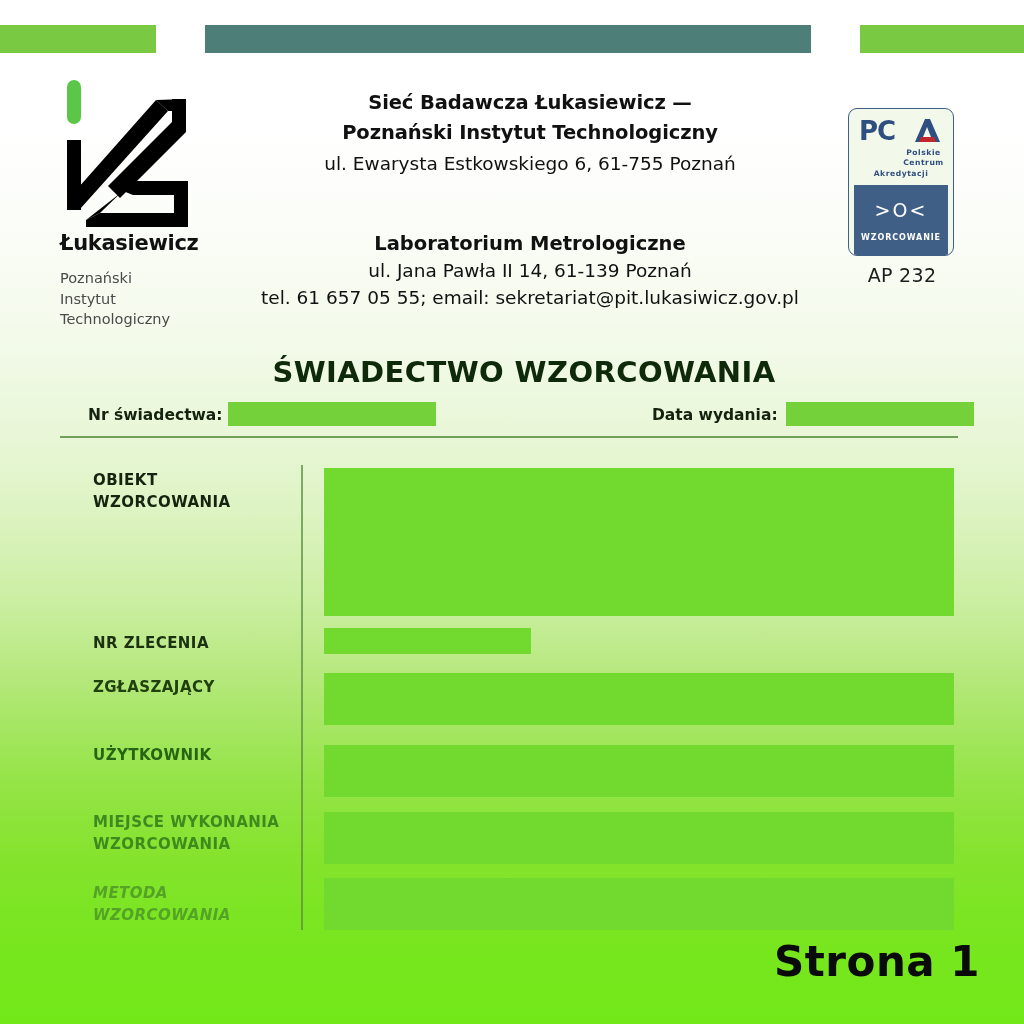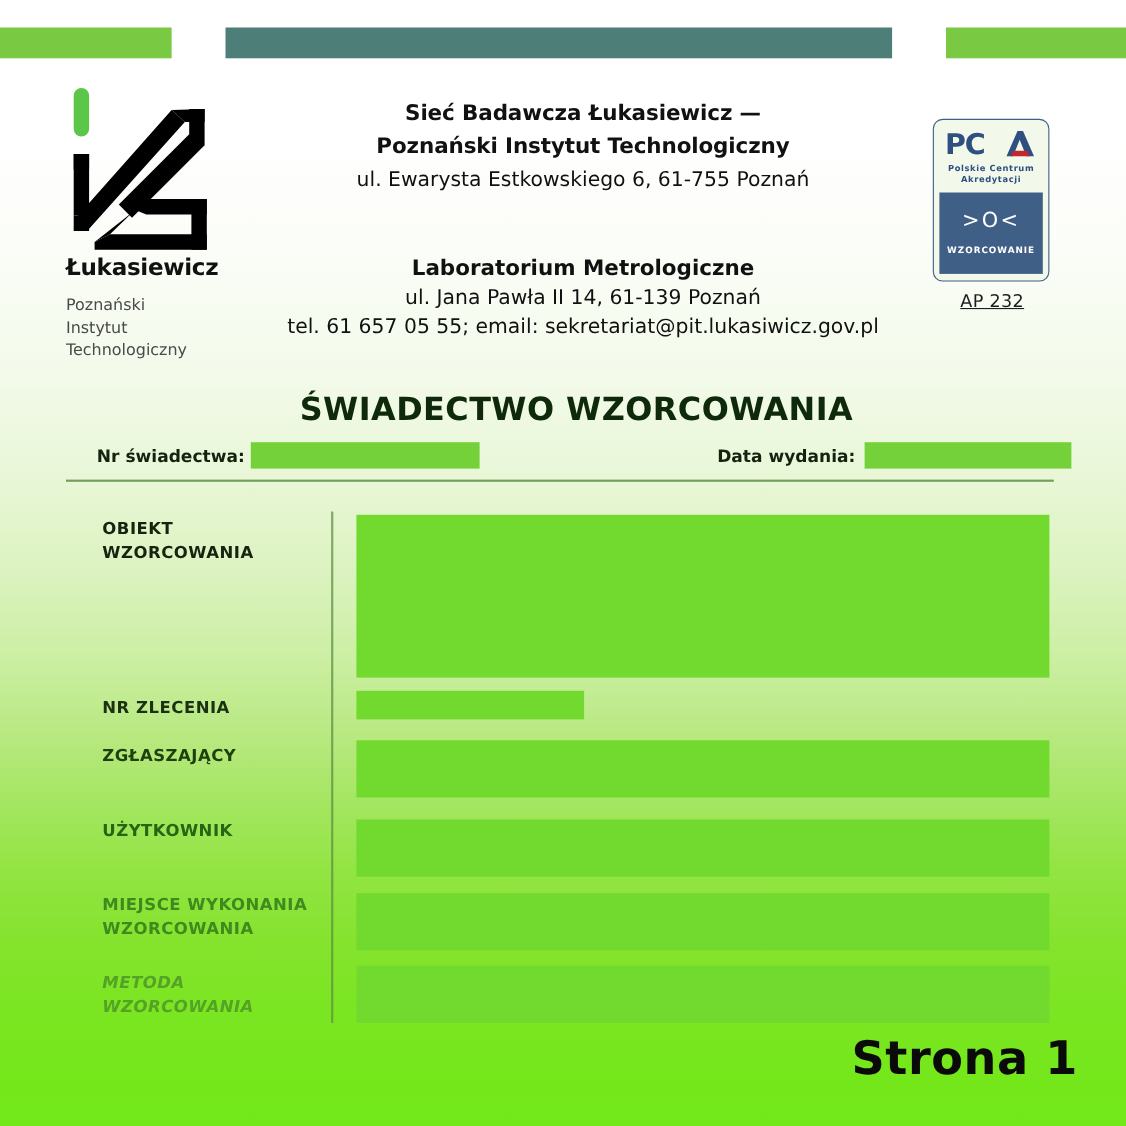--- a/index.html
+++ b/index.html
@@ -127,21 +127,21 @@
     justify-content: center;
   }
   .pca-logo svg { display: block; }
   .pca-sub1, .pca-sub2 {
     color: #2f4f80;
     font-weight: 700;
     font-size: 7.6px;
     letter-spacing: 0.55px;
     line-height: 1.35;
   }
-  .pca-sub1 { margin-top: 2px; }
+  .pca-sub1 { margin-top: 2px; padding-left: 45px; }
   .pca-blue {
     margin: 6px 5px 0 5px;
     height: 74px;
     background: #3f5f86;
     display: flex;
     flex-direction: column;
     align-items: center;
     justify-content: center;
   }
   .pca-sym {
@@ -153,24 +153,23 @@
   }
   .pca-word {
     color: #ffffff;
     font-weight: 700;
     font-size: 8px;
     letter-spacing: 0.9px;
     margin-top: 13px;
   }
   .pca-code {
     margin-top: 8px;
-    font-size: 16px;
+    font-size: 19px;
     color: #1d1d1d;
     letter-spacing: 0.3px;
-    text-decoration: underline;
   }
 
   
   .cert-title {
     position: absolute;
     left: 12px;
     top: 355px;
     width: 1024px;
     text-align: center;
     font-weight: 700;

